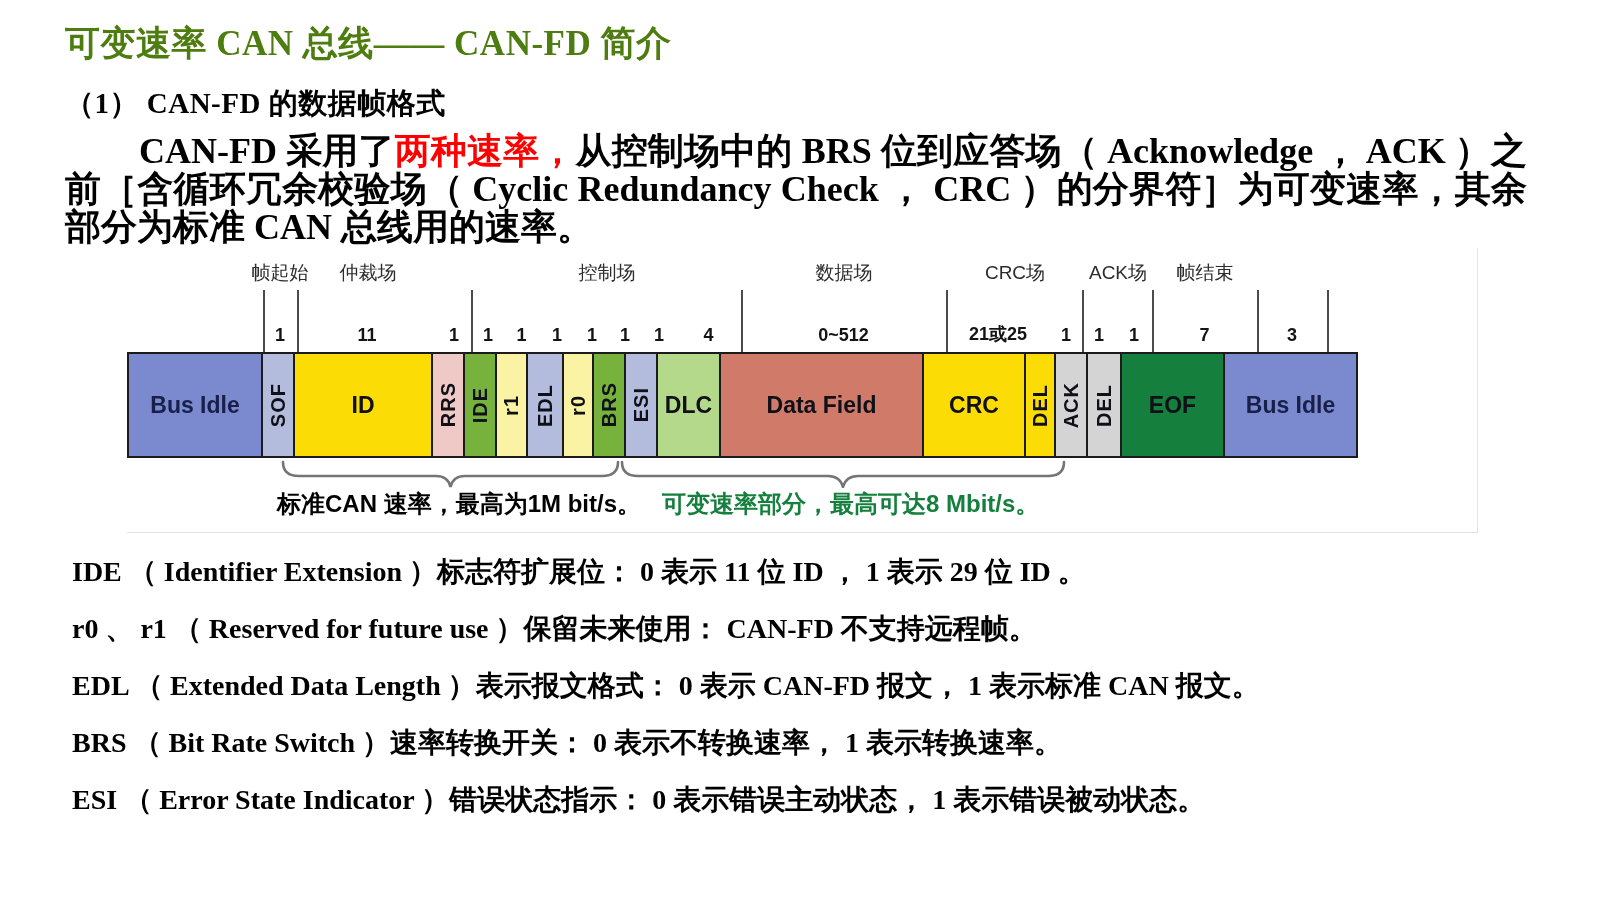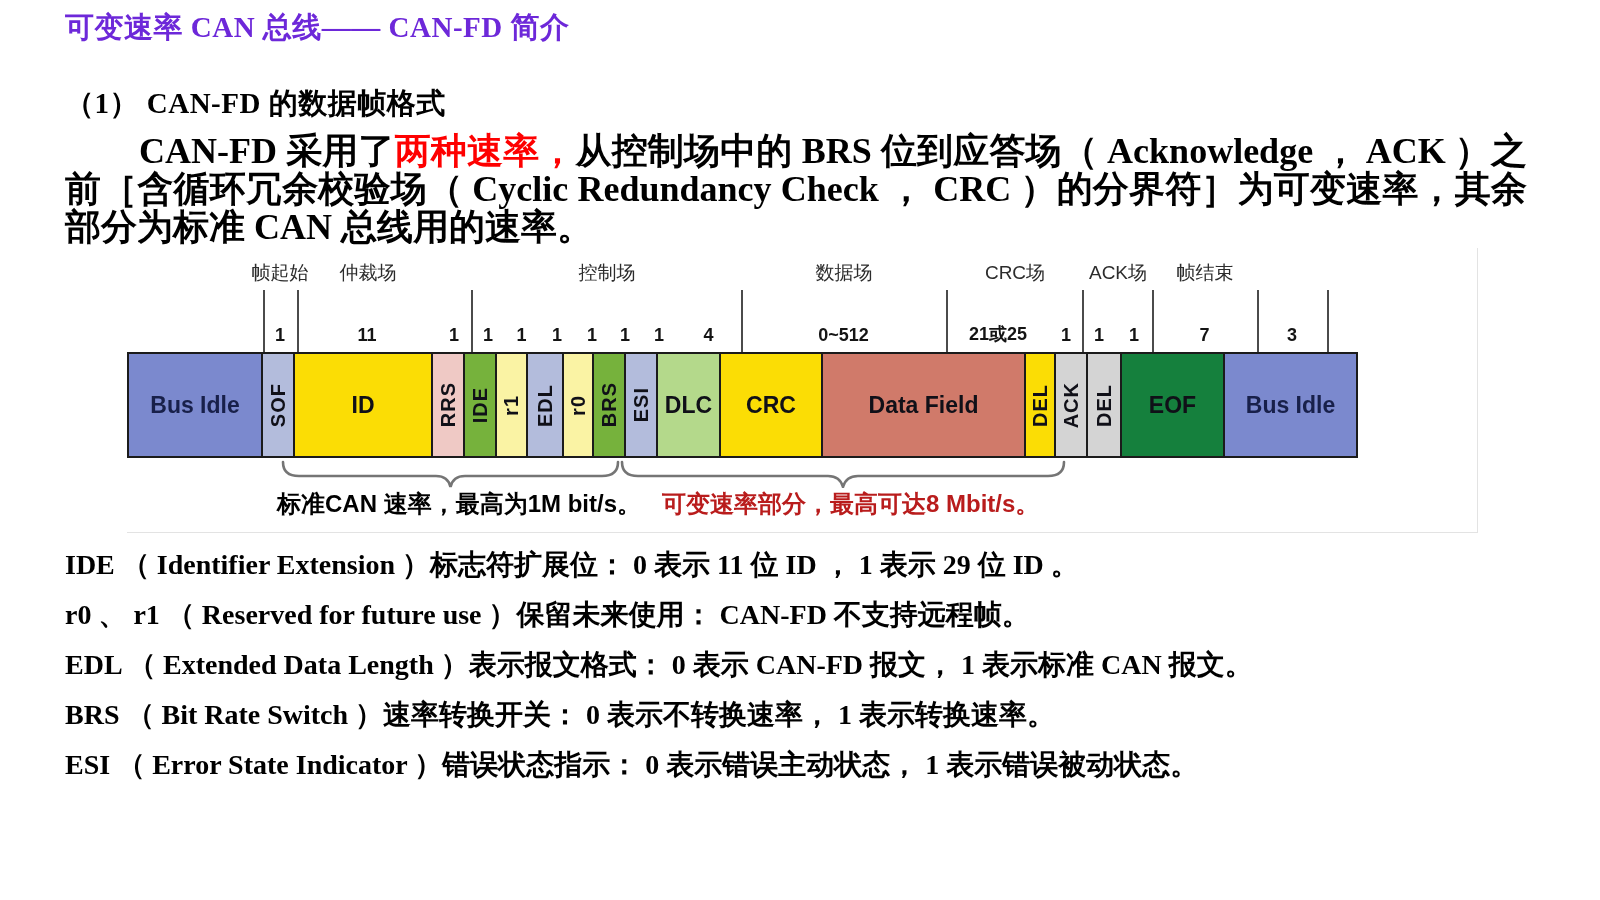--- a/index.html
+++ b/index.html
@@ -1,21 +1,21 @@
 <!DOCTYPE html>
 <html><head>
 <meta charset="utf-8">
 <style>
   html,body{margin:0;padding:0;background:#fff;}
   body{
     position:relative;width:1600px;height:900px;overflow:hidden;
     font-family:"Liberation Serif","DejaVu Serif",serif;color:#000;
   }
 
-  .title{position:absolute;left:65px;top:8px;font-size:29px;font-weight:700;color:#6d28d9;letter-spacing:.5px;}
+  .title{position:absolute;left:65px;top:20px;font-size:35px;font-weight:700;color:#4d7c0f;letter-spacing:.5px;}
   .heading{position:absolute;left:65px;top:84px;font-size:29px;font-weight:700;letter-spacing:.5px;}
   .intro{position:absolute;left:65px;top:132px;width:1462px;font-size:36px;font-weight:700;line-height:38px;text-indent:74px;text-align:justify;}
   .intro .red{color:#fe0000;}
 
   
   .diagram{position:absolute;left:127px;top:248px;width:1350px;height:284px;
     border-right:1px solid #e3e3e3;border-bottom:1px solid #e3e3e3;
     font-family:"Liberation Sans","DejaVu Sans",sans-serif;}
   .grp-label{position:absolute;top:12px;transform:translateX(-50%);font-size:19px;color:#2c2c2c;white-space:nowrap;}
   .gl0{left:153px}.gl1{left:241px}.gl2{left:480px}.gl3{left:717px}.gl4{left:888px}.gl5{left:991px}.gl6{left:1078px}
@@ -41,25 +41,25 @@
   .bg-busidle{background:#7b89ce}.bg-peri{background:#b3bcdc}.bg-yellow{background:#fbdd05}
   .bg-pink{background:#efc9c5}.bg-green{background:#76b23c}.bg-pale{background:#faf3a4}
   .bg-ltgreen{background:#b4d98b}.bg-data{background:#d07a6a}.bg-gray{background:#d4d4d4}
   .bg-eof{background:#15803d}.bg-itm{background:#a8a8a8}
 
   .brace{position:absolute;top:212px;height:28px;}
   .brace-l{left:154px;width:339px;}
   .brace-r{left:493px;width:446px;}
   .brace-label{position:absolute;top:240px;font-size:24px;font-weight:700;white-space:nowrap;}
   .brace-label.left{left:150px;color:#000;}
-  .brace-label.right{left:535px;color:#b91c1c;}
+  .brace-label.right{left:535px;color:#15803d;}
 
   
   .defs{position:absolute;left:65px;top:540px;width:1478px;font-size:28px;font-weight:700;line-height:50px;}
-  .defs p{margin:0;}
+  .defs p{margin:7px;}
 </style>
 </head>
 <body>
 
 <div class="title">可变速率 CAN 总线—— CAN-FD 简介</div>
 <div class="heading">（1） CAN-FD 的数据帧格式</div>
 
 <div class="intro"><span>CAN-FD 采用了</span><span class="red">两种速率，</span><span>从控制场中的 BRS 位到应答场（ Acknowledge ， ACK ）之前［含循环冗余校验场（ Cyclic Redundancy Check ， CRC ）的分界符］为可变速率，其余部分为标准 CAN 总线用的速率。</span></div>
 
 <div class="diagram">
@@ -131,25 +131,25 @@
       </div>
     <div class="box c8 v bg-green">
         <span class="lbl">BRS</span>
       </div>
     <div class="box c9 v bg-peri">
         <span class="lbl">ESI</span>
       </div>
     <div class="box c10 bg-ltgreen">
         <span class="lbl">DLC</span>
       </div>
+    <div class="box c11 bg-data">
+        <span class="lbl">Data Field</span>
+      </div>
     <div class="box c12 bg-yellow">
         <span class="lbl">CRC</span>
-      </div>
-    <div class="box c11 bg-data">
-        <span class="lbl">Data Field</span>
       </div>
     <div class="box c13 v bg-yellow">
         <span class="lbl">DEL</span>
       </div>
     <div class="box c14 v bg-gray">
         <span class="lbl">ACK</span>
       </div>
     <div class="box c15 v bg-gray">
         <span class="lbl">DEL</span>
       </div>

